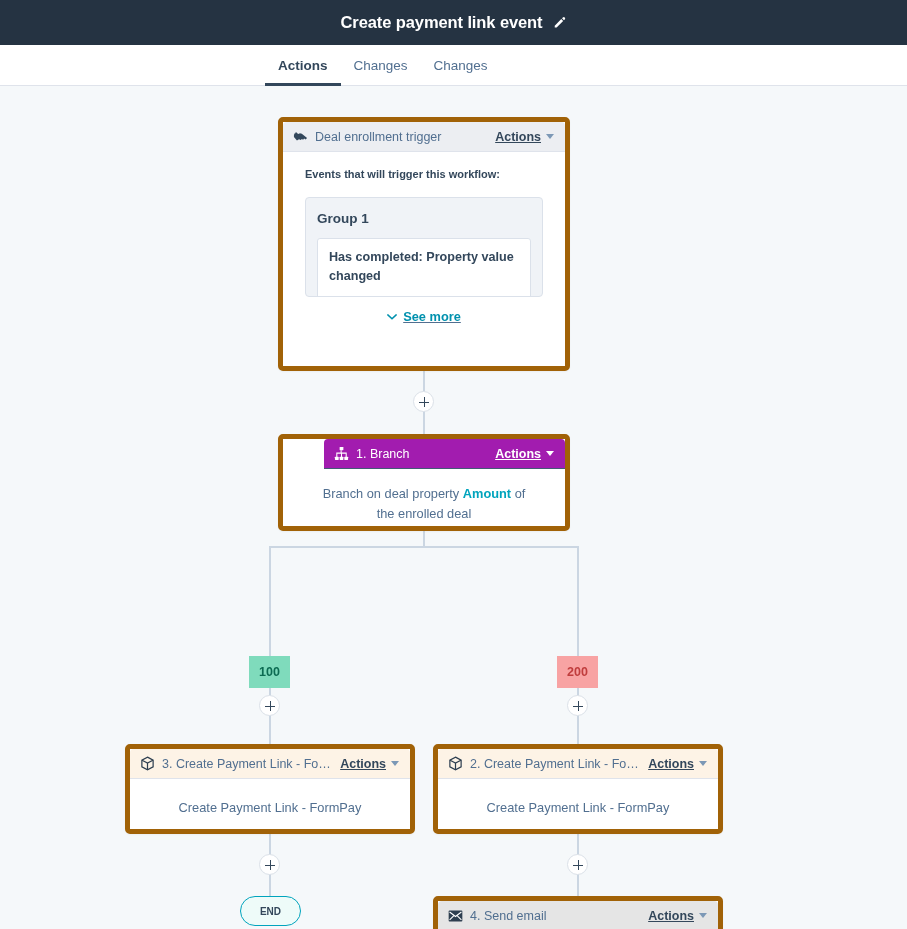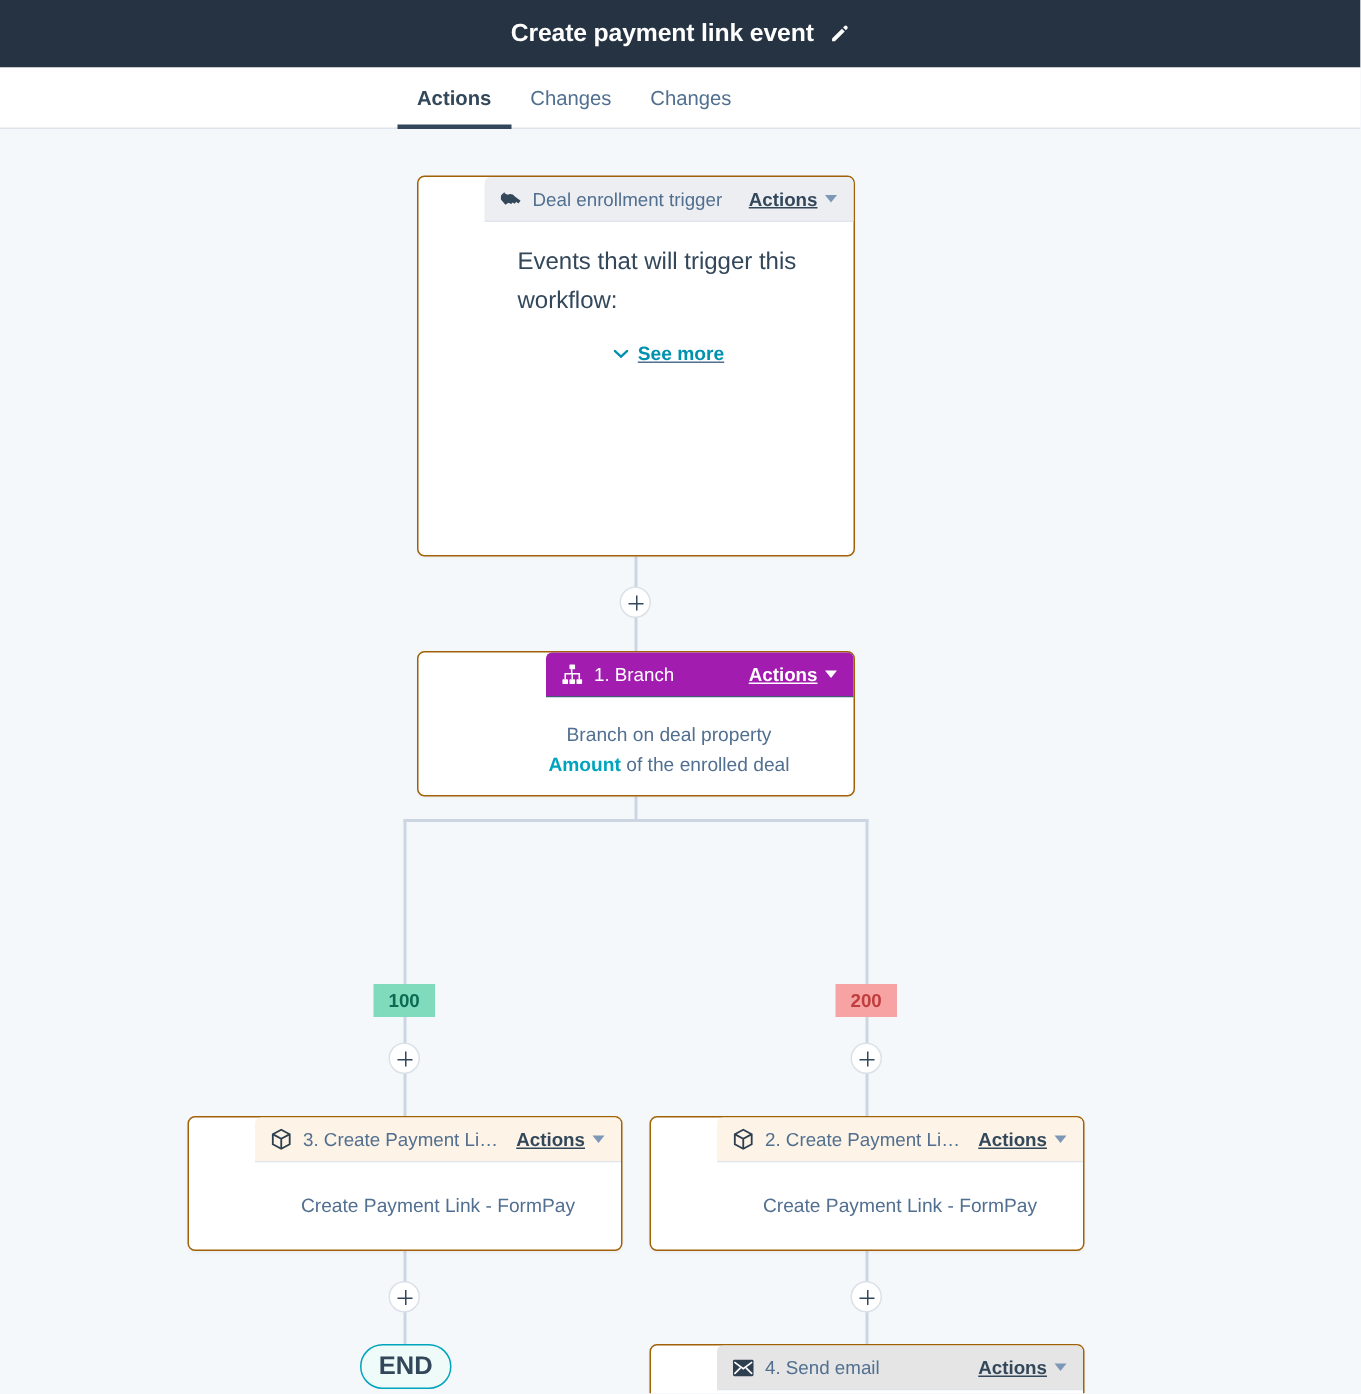--- a/index.html
+++ b/index.html
@@ -109,26 +109,25 @@
     position: absolute;
     background: #33475b;
   }
   .plus::before { left: 4.5px; right: 4.5px; top: 9.5px; height: 1.6px; }
   .plus::after  { top: 4.5px; bottom: 4.5px; left: 9.5px; width: 1.6px; }
 
   
   .card {
     position: absolute;
     background: #ffffff;
-    border: 1px solid #a16207;
+    border: 5px solid #a16207;
     border-radius: 5px;
     box-sizing: border-box;
     box-shadow: 0 1px 2px rgba(0,0,0,0.04);
     z-index: 3;
-    padding-left: 44px;
   }
   .card-head {
     height: 30px;
     display: flex;
     align-items: center;
     padding: 0 11px 0 10px;
     box-sizing: border-box;
     border-bottom: 1px solid #dfe3eb;
     border-radius: 4px 4px 0 0;
     gap: 7px;
@@ -180,22 +179,22 @@
     color: #516f90;
     text-align: center;
   }
 
   
   .trigger-body {
     padding: 14px 22px 12px 22px;
     text-align: left;
   }
   .trigger-heading {
-    font-size: 16px;
-    font-weight: normal;
+    font-size: 11px;
+    font-weight: bold;
     color: #33475b;
     margin-bottom: 13px;
   }
   .group-box {
     background: #f0f3f7;
     border: 1px solid #dbe1ea;
     border-radius: 4px;
     padding: 10px 11px 0 11px;
     height: 100px;
     box-sizing: border-box;
@@ -240,21 +239,21 @@
     color: #0091ae;
   }
   .chev {
     width: 10px; height: 6px;
     display: block;
   }
 
   
   .badge {
     position: absolute;
-    height: 22px;
+    height: 32px;
     padding: 0 10px;
     display: flex;
     align-items: center;
     justify-content: center;
     font-size: 12.5px;
     font-weight: bold;
     z-index: 4;
     box-sizing: border-box;
   }
   .badge.green { background: #7fdbbc; color: #0c6b52; }
@@ -264,21 +263,21 @@
   .end-pill {
     position: absolute;
     width: 61px;
     height: 30px;
     border: 1.5px solid #00a4bd;
     border-radius: 16px;
     background: #eefbf9;
     display: flex;
     align-items: center;
     justify-content: center;
-    font-size: 17px;
+    font-size: 10px;
     font-weight: bold;
     color: #33475b;
     box-sizing: border-box;
     z-index: 4;
   }
 
   
   .link-teal { color: #00a4bd; font-weight: bold; }
 </style>
 </head>
@@ -315,20 +314,29 @@
         <path d="M3.4 3.3L1 5.6l.5.6 2.4-2.1z" fill="#33475b"></path>
       </svg>
       <span class="head-title">Deal enrollment trigger</span>
       <span class="actions-menu">
         <span class="actions-label">Actions</span>
         <span class="caret"></span>
       </span>
     </div>
     <div class="card-body trigger-body">
       <div class="trigger-heading">Events that will trigger this workflow:</div>
+      <div class="group-box">
+        <div class="group-title">Group 1</div>
+        <div class="filter-box">
+          <div class="ftitle">Has completed: Property value changed</div>
+          <ul class="filter-list">
+            <li><span>Property name</span> <span class="plainword">is</span> <span>Deal stage</span></li>
+          </ul>
+        </div>
+      </div>
       <div class="see-more">
         <svg class="chev" viewBox="0 0 12 7">
           <path d="M1 1l5 4.6L11 1" fill="none" stroke="#0091ae" stroke-width="1.8" stroke-linecap="round"></path>
         </svg>
         <span class="label">See more</span>
       </div>
     </div>
   </div>
 
   <div class="card" style="left:278px; top:348px; width:292px; height:97px;">

